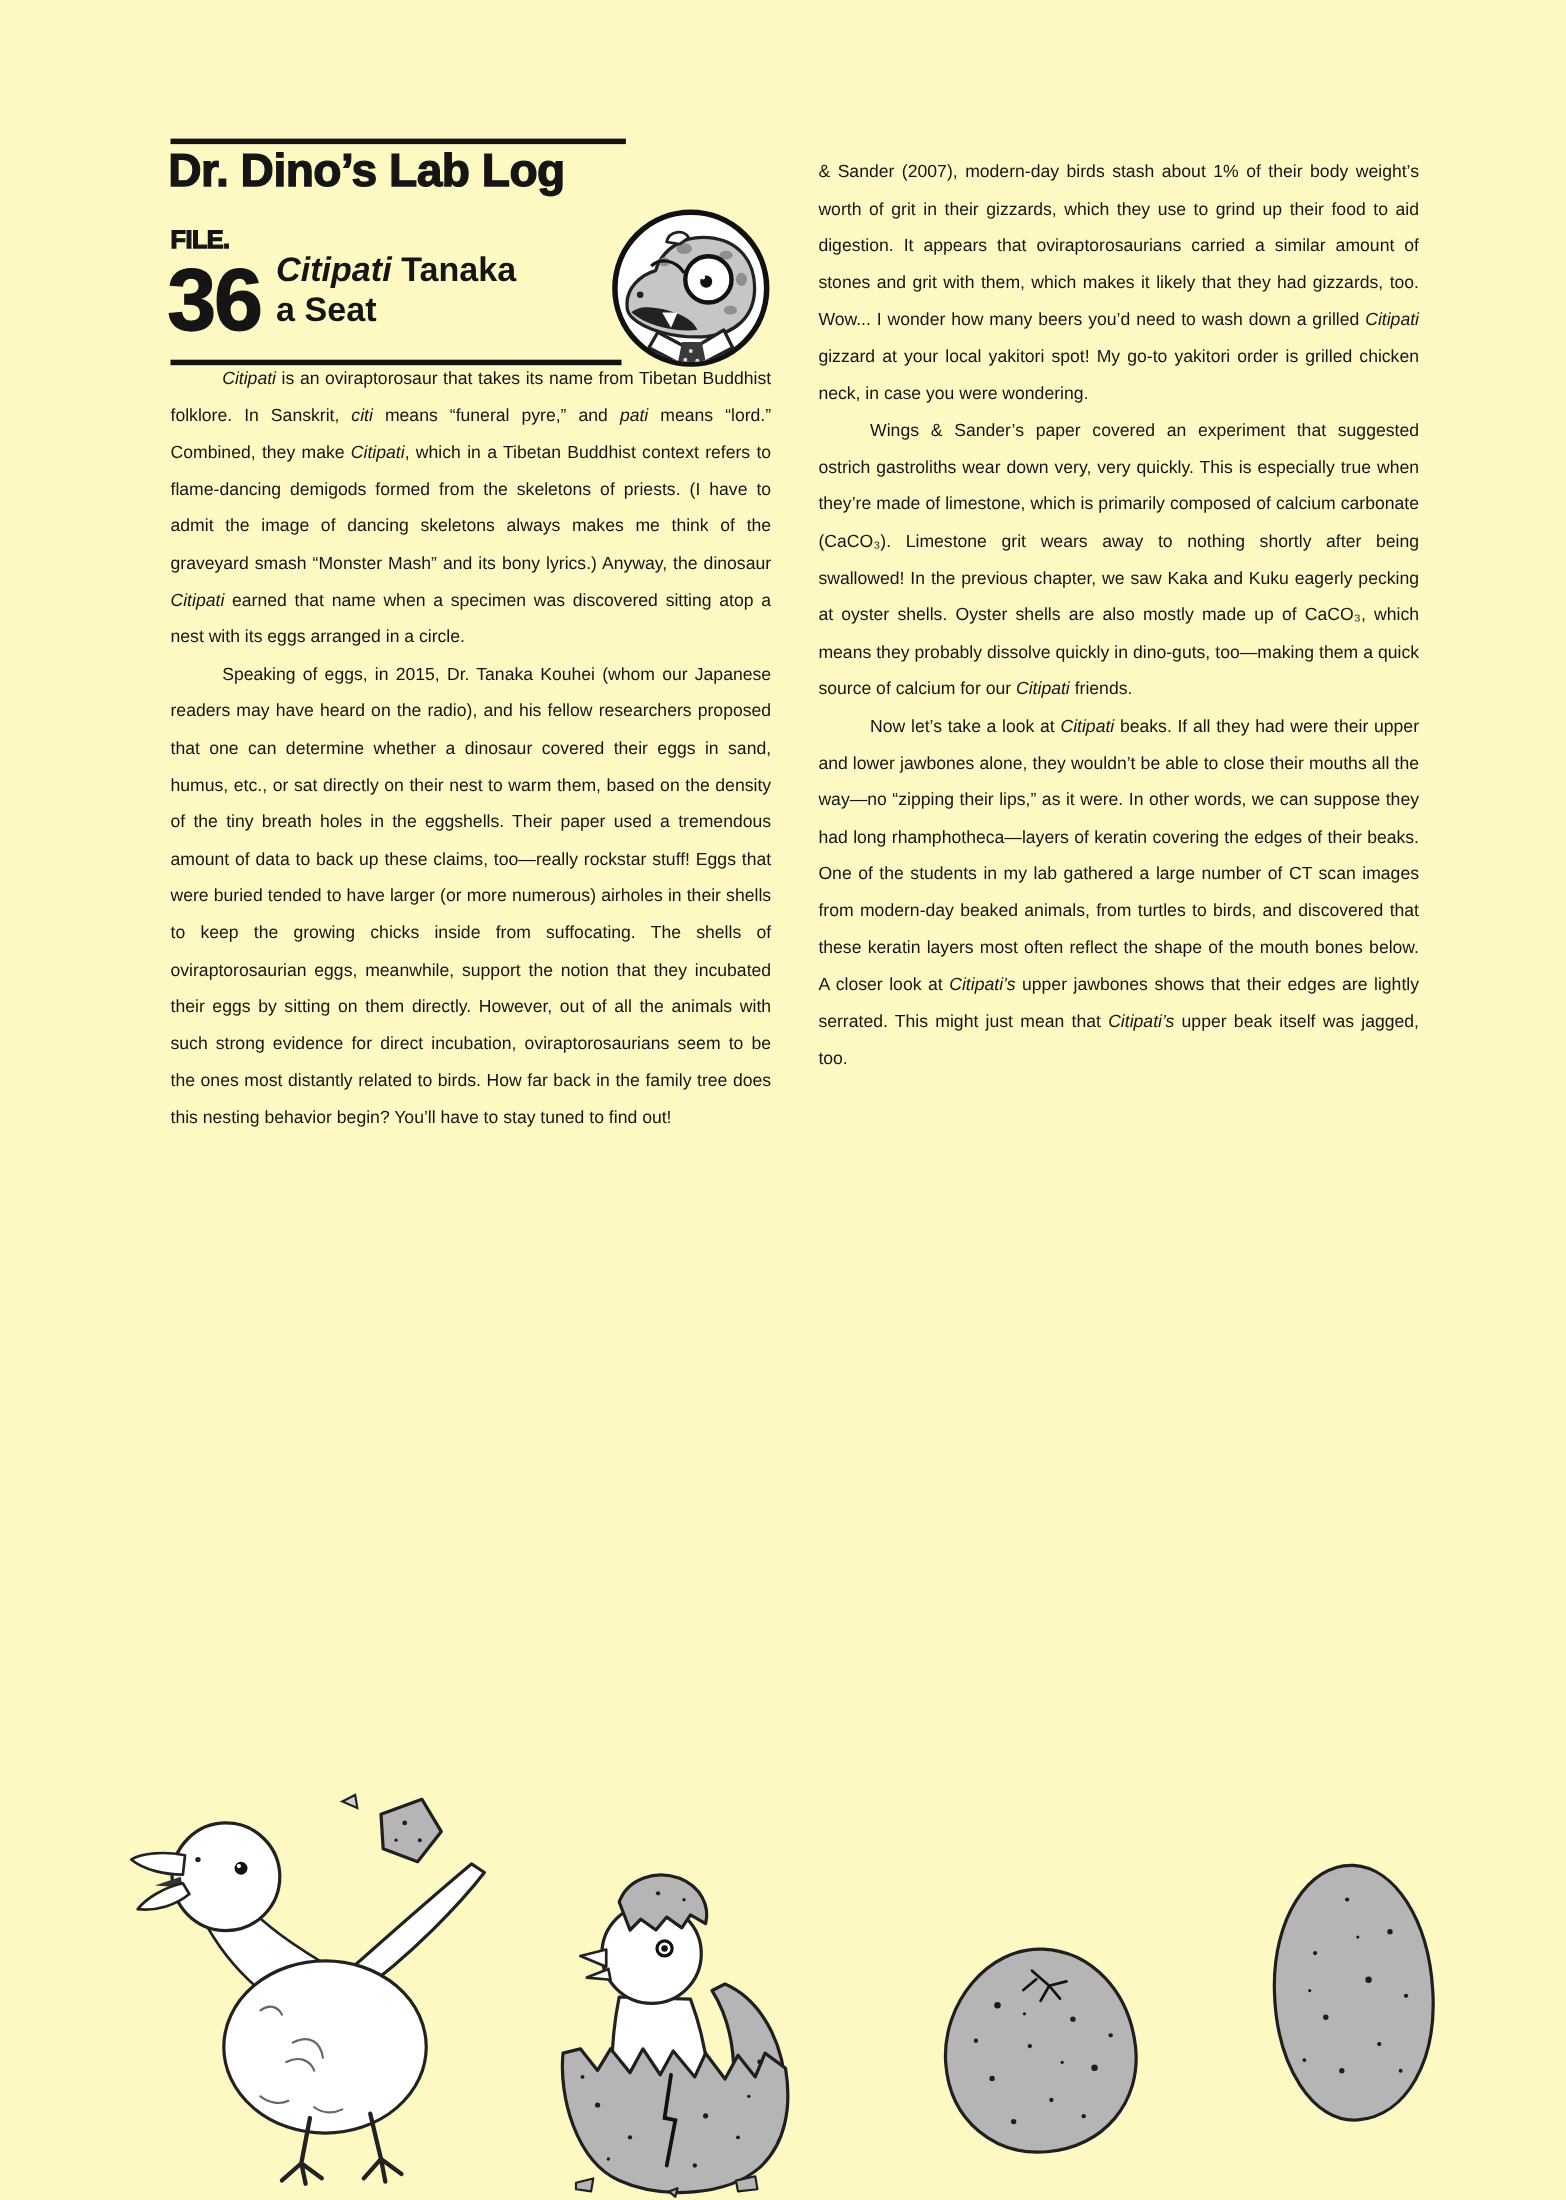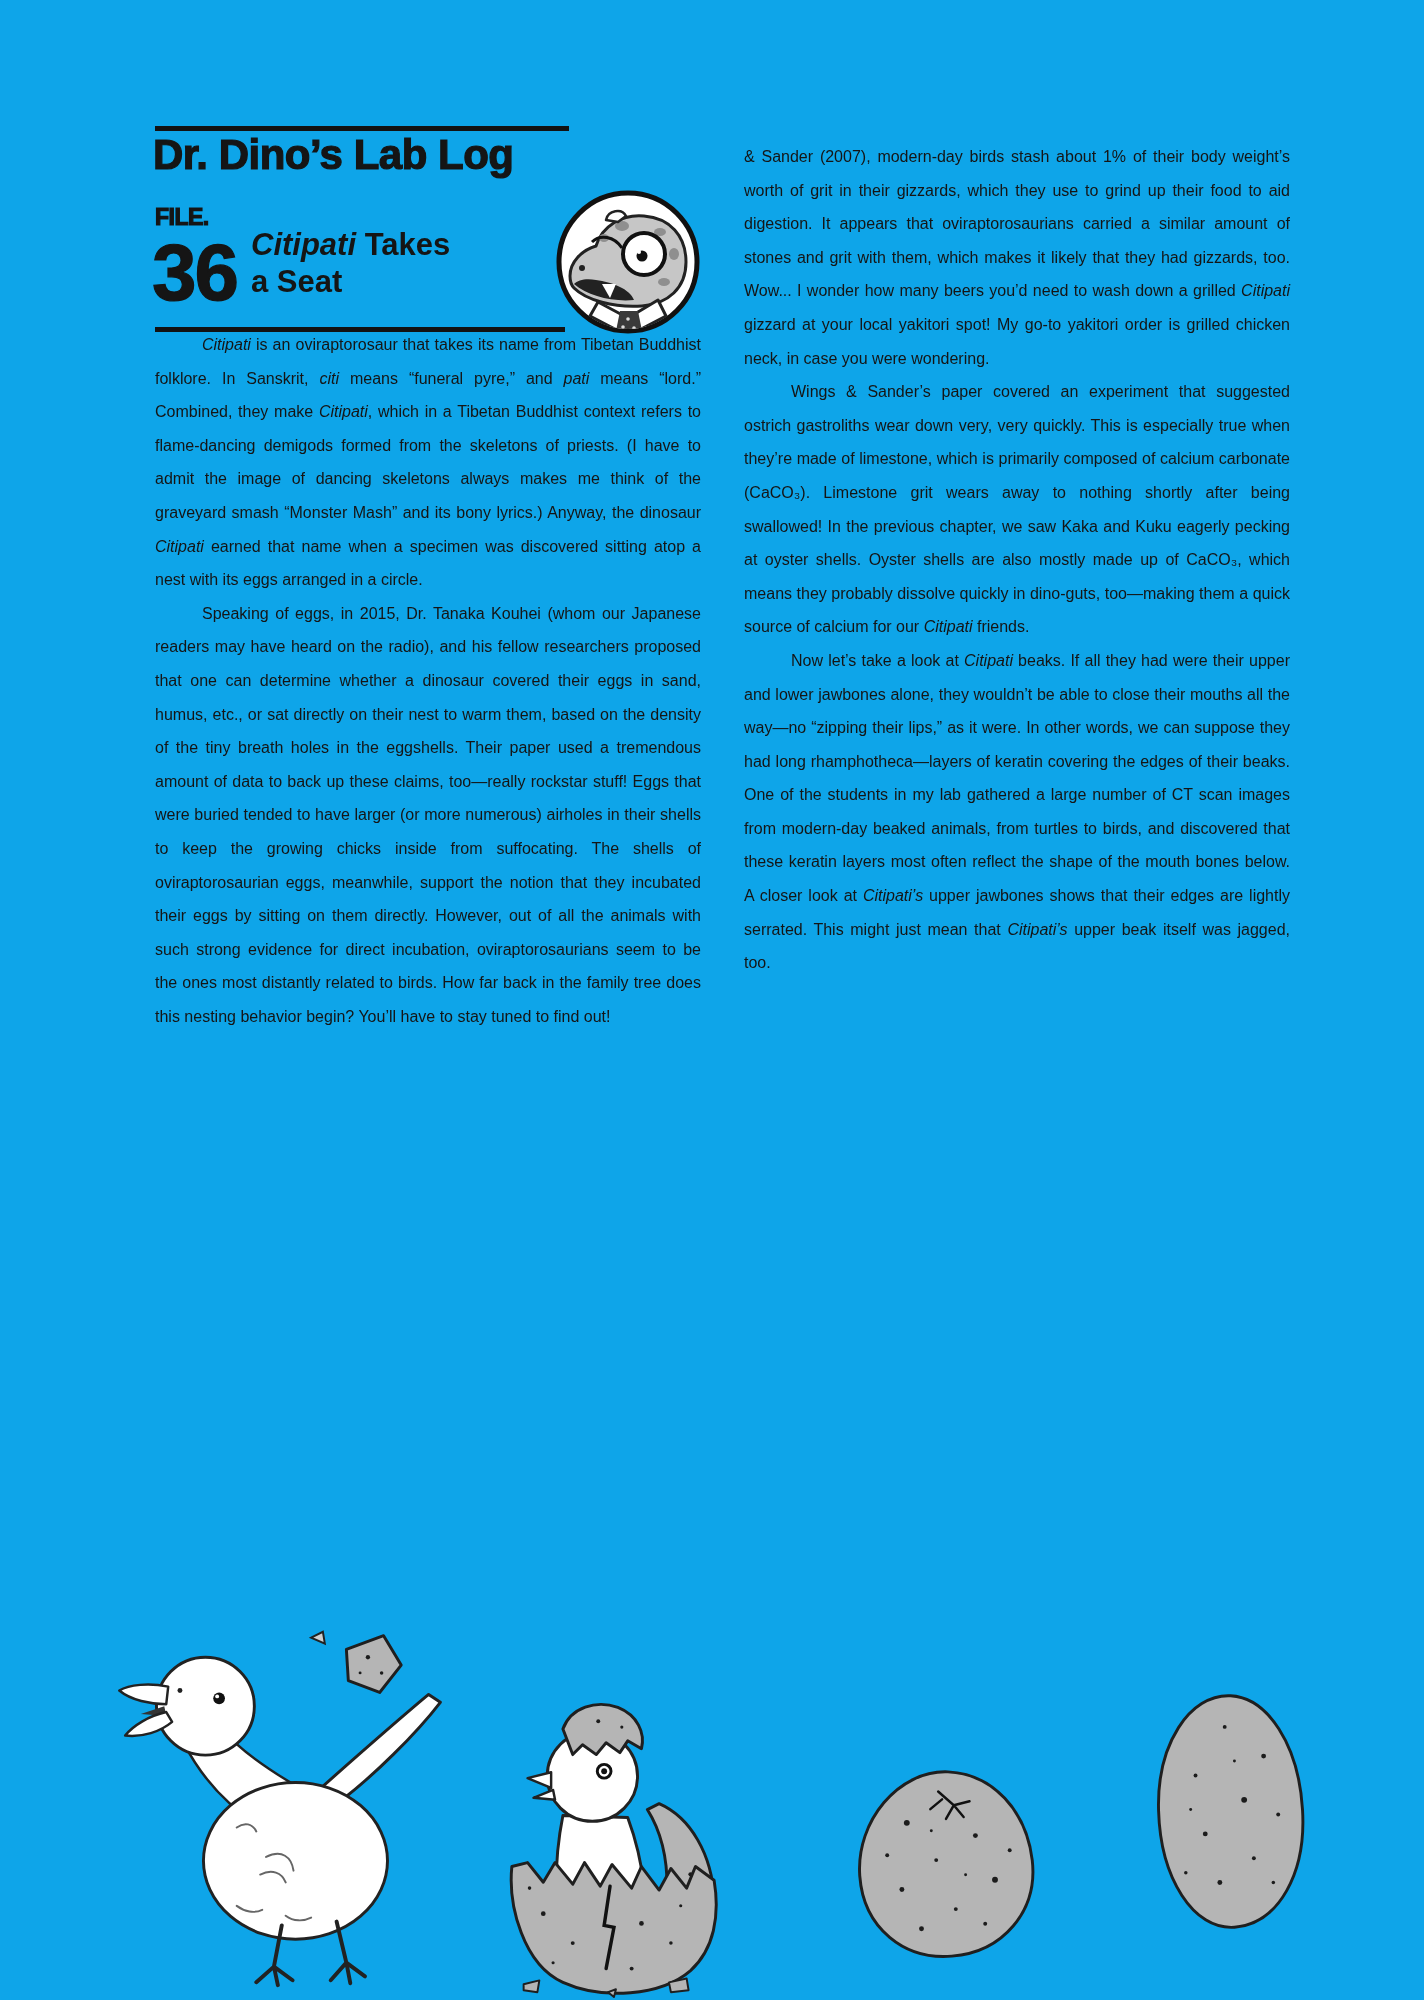--- a/index.html
+++ b/index.html
@@ -1,19 +1,19 @@
 <!DOCTYPE html>
 <html><head>
 <meta charset="utf-8">
 <style>
   html,body{margin:0;padding:0;background:#e8e8e8;}
   .page{
     position:relative;
     width:1424px;height:2000px;
-    background:#0ea5e9;
+    background:#fef9c3;
     overflow:hidden;
     font-family:"Liberation Sans", sans-serif;
     color:#151515;
   }
   .abs{position:absolute;}
   .rule{background:#121212;height:4.5px;}
   .heavy{font-weight:700;-webkit-text-stroke:1.2px currentColor;letter-spacing:-0.5px;}
   #page-title{left:153px;top:132px;font-size:42px;line-height:1.1;white-space:nowrap;}
   #rule-top{left:155px;top:126px;width:414px;}
   #rule-bottom{left:155px;top:327px;width:410px;}
@@ -37,21 +37,21 @@
 </head>
 <body>
 
 <div class="page">
 
   <div class="abs rule" id="rule-top"></div>
   <div class="abs heavy" id="page-title">Dr. Dino’s Lab Log</div>
   <div class="abs heavy" id="file-label">FILE.</div>
   <div class="abs heavy" id="file-number">36</div>
   <div class="abs" id="episode-title">
-    <div><span class="it">Citipati</span><span> Takes</span></div>
+    <div><span class="it">Citipati</span><span> Tanaka</span></div>
     <div>a Seat</div>
   </div>
 
   <div class="abs" id="mascot">
     <svg width="152" height="152" viewBox="0 0 152 152">
       <defs>
           <clipPath id="mclip">
             <circle cx="76" cy="76" r="67"></circle>
           </clipPath>
         </defs>

